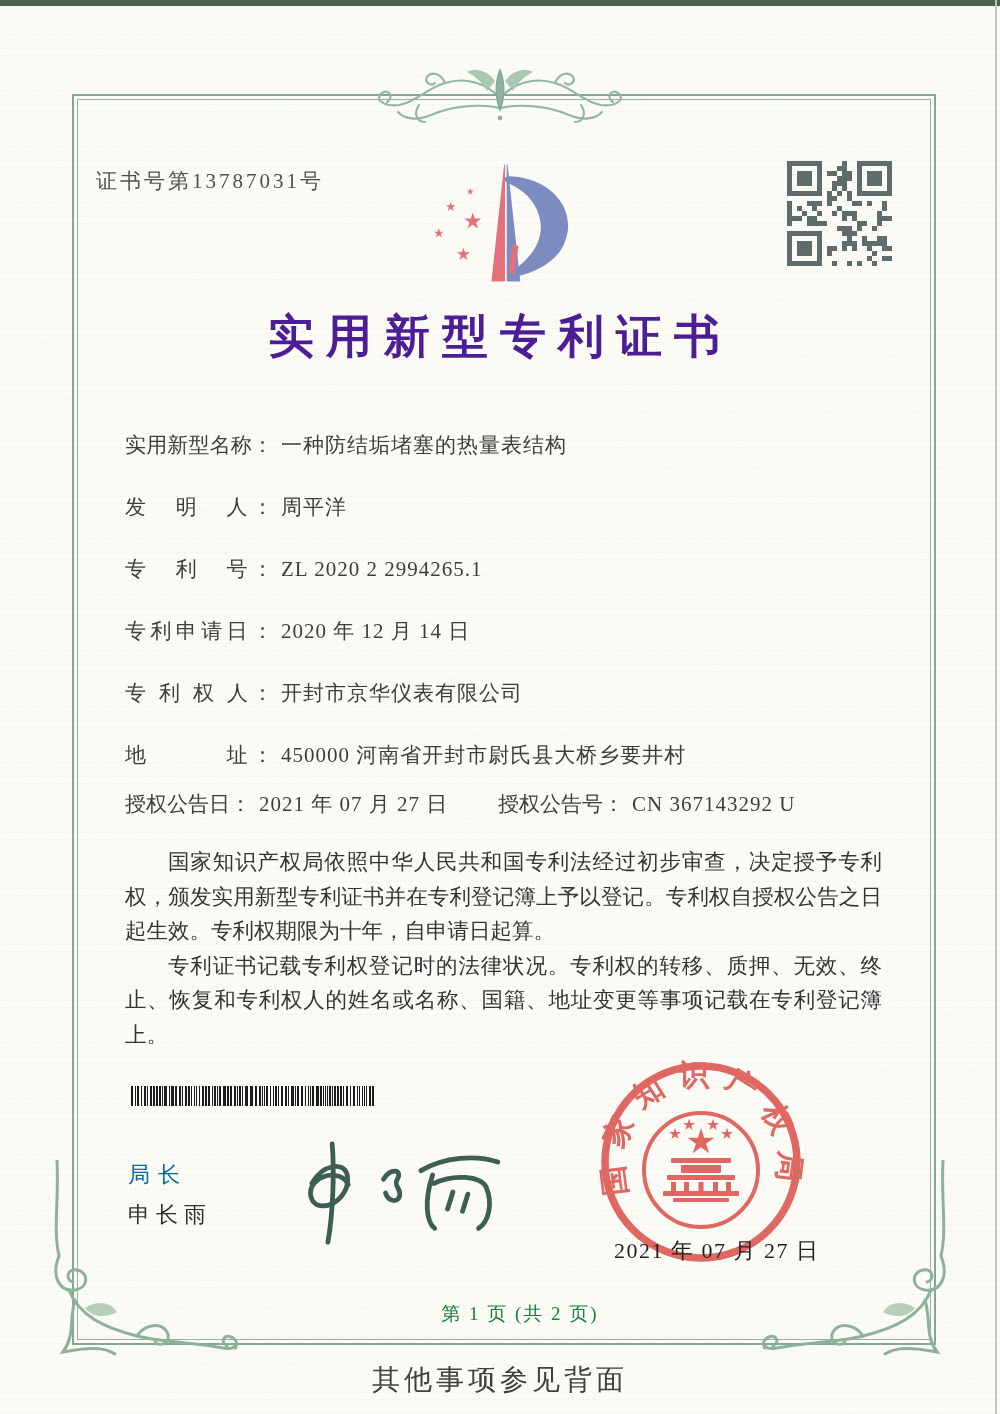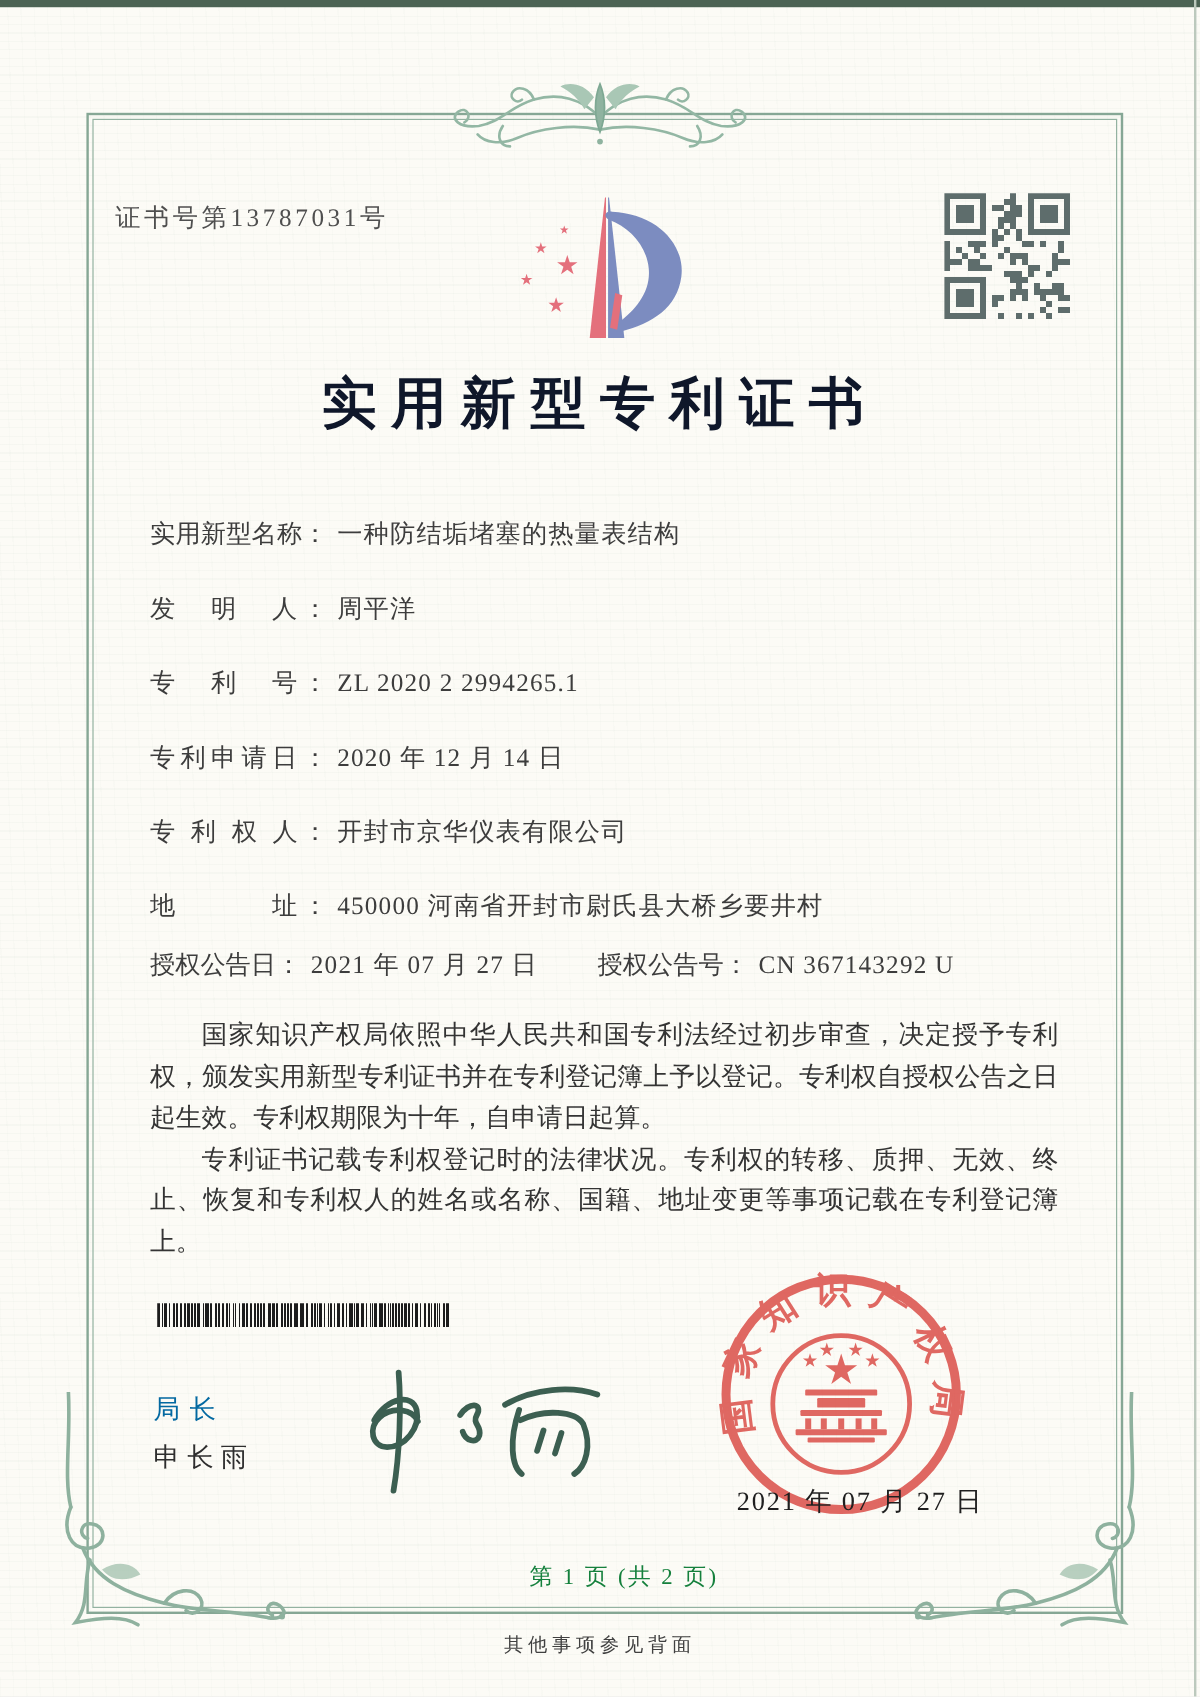--- a/index.html
+++ b/index.html
@@ -25,21 +25,21 @@
     content:""; position:absolute; inset:3px; border:1.5px solid #93b2a1;
   }
   .cert-no{
     position:absolute; left:96px; top:167px; font-size:21px; letter-spacing:3px;
     color:#4f4f4f;
   }
   .logo{position:absolute; left:420px; top:156px; width:170px; height:140px;}
   .qr{position:absolute; left:787px; top:161px; width:105px; height:105px;}
   .doc-title{
     position:absolute; left:0; top:306px; width:100%; text-align:center;
-    font-size:46px; font-weight:600; letter-spacing:12px; color:#0f172a;
+    font-size:46px; font-weight:600; letter-spacing:12px; color:#4c1d95;
   }
   .fields{position:absolute; left:125px; top:430px; width:760px; font-size:21px;}
   .frow{margin-bottom:32px; line-height:30px; white-space:nowrap;}
   .flabel{
     display:inline-block; width:148px; vertical-align:top;
     text-align:justify; text-align-last:justify; text-justify:inter-character;
   }
   .fvalue{display:inline-block; margin-left:8px; letter-spacing:1px;}
   .grant-row{position:absolute; left:125px; top:789px; width:760px; font-size:21px; line-height:30px; white-space:nowrap;}
   .grant-no{position:absolute; left:373px; top:0;}
@@ -48,21 +48,21 @@
     font-size:21.5px; line-height:34.5px; text-align:justify; color:#343434;
   }
   .paras p{margin:0; text-indent:2em;}
   .barcode{position:absolute; left:131px; top:1086px; width:246px; height:20px;}
   .director-label{position:absolute; left:128px; top:1160px; font-size:22px; letter-spacing:8px; color:#0369a1;}
   .director-name{position:absolute; left:128px; top:1200px; font-size:22px; letter-spacing:6px; color:#2e2e2e;}
   .signature{position:absolute; left:282px; top:1136px; width:235px; height:112px; opacity:.92;}
   .seal{position:absolute; left:597px; top:1058px; width:208px; height:208px; opacity:.88;}
   .seal-date{position:absolute; left:614px; top:1236px; font-size:22px; letter-spacing:1.5px; color:#1f1f1f;}
   .page-indicator{position:absolute; left:0; top:1301px; width:100%; text-align:center; font-size:19px; letter-spacing:2px; color:#15803d;padding-left:20px;}
-  .back-note{position:absolute; left:0; top:1361px; width:100%; text-align:center; font-size:16px; letter-spacing:4px; color:#404040;}
+  .back-note{position:absolute; left:0; top:1361px; width:100%; text-align:center; font-size:28px; letter-spacing:4px; color:#404040;}
   .orn-top{position:absolute; left:355px; top:62px; width:290px; height:68px;}
   .orn-bl{position:absolute; left:45px; top:1160px; width:210px; height:200px;}
   .orn-br{position:absolute; left:745px; top:1160px; width:210px; height:200px; transform:scaleX(-1);}
   svg{display:block;}
 </style>
 </head>
 <body>
 
 <div class="page">
 

